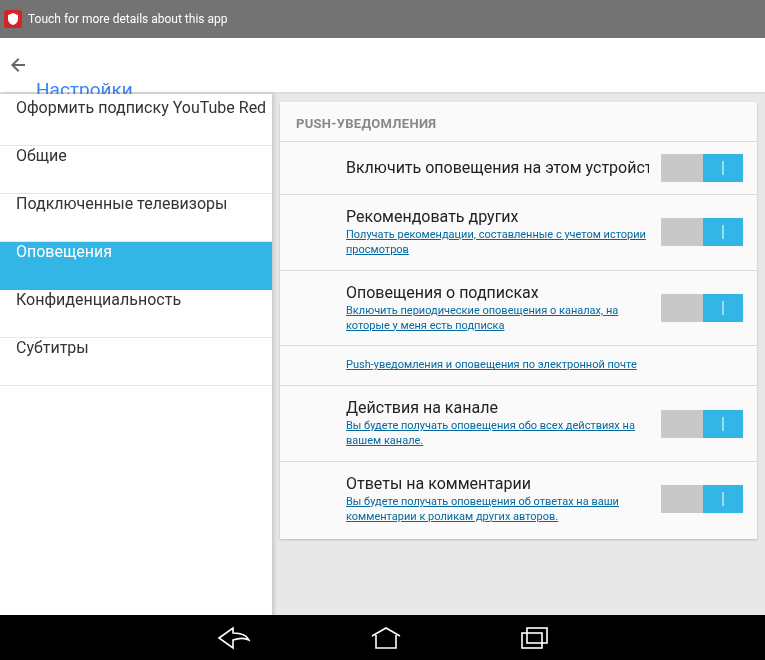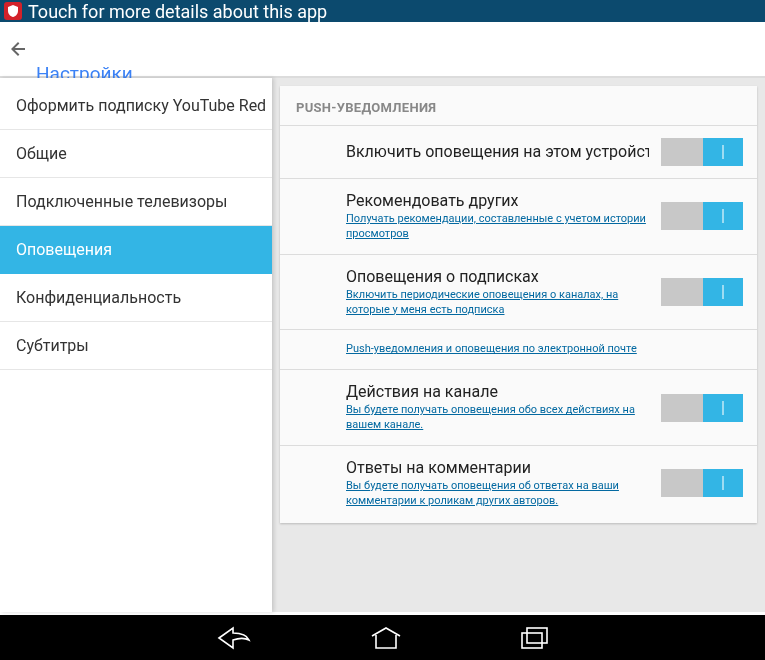--- a/index.html
+++ b/index.html
@@ -1,30 +1,30 @@
 <!DOCTYPE html>
 <html><head>
 <meta charset="utf-8">
 <style>
   * { margin: 0; padding: 0; box-sizing: border-box; }
   body { font-family: Roboto, Arial, sans-serif; width: 765px; height: 660px; background: #fff; overflow: hidden; position: relative; }
   
-  .status-bar { height: 22px; background: #0c4a6e; color: #fff; display: flex; align-items: center; padding: 0 4px; font-size: 18px; }
+  .status-bar { height: 38px; background: #737373; color: #fff; display: flex; align-items: center; padding: 0 4px; font-size: 12px; }
   .status-bar .app-icon { width: 18px; height: 18px; background: #d3222a; border-radius: 3px; display: flex; align-items: center; justify-content: center; margin-right: 6px; }
   .status-bar .app-icon svg { width: 10px; height: 12px; }
   
   .action-bar { height: 56px; background: #fff; display: flex; align-items: center; padding: 0 8px; border-bottom: 2px solid #dcdcdc; }
   .action-bar .back { width: 20px; height: 20px; display: flex; align-items: center; justify-content: center; margin-right: 8px; color: #555; }
   .action-bar .title { font-size: 19px; color: #3b82f6; margin-top: 48px; }
   
   .content { display: flex; height: 534px; background: #e8e8e8; }
   
   .sidebar { width: 272px; background: #fff; box-shadow: 2px 0 4px rgba(0,0,0,0.15); }
   .sidebar .tab-strip { height: 4px; }
-  .sidebar-item { height: 48px; display: flex; align-items: center; padding: 0 16px; font-size: 16px; color: #333; border-bottom: 1px solid #e6e6e6; white-space: nowrap; overflow: hidden; }
+  .sidebar-item { height: 48px; display: flex; padding: 0 16px; font-size: 16px; color: #333; border-bottom: 1px solid #e6e6e6; white-space: nowrap; overflow: hidden; }
   .sidebar-item.selected { background: #33b5e5; color: #fff; border-bottom-color: #33b5e5; }
   
   .main-panel { flex: 1; padding: 8px; overflow: hidden; }
   .panel-card { background: #fafafa; box-shadow: 0 1px 2px rgba(0,0,0,0.2); padding-bottom: 2px; }
   .section-header { font-size: 13px; font-weight: bold; color: #888; padding: 14px 16px 10px 16px; letter-spacing: 0.3px; }
   .divider { height: 1px; background: #dcdcdc; }
   
   .setting-row { display: flex; align-items: center; padding: 12px 14px 12px 66px; }
   .setting-text { flex: 1; padding-right: 12px; overflow: hidden; }
   .setting-title { font-size: 16px; color: #222; margin-bottom: 2px; white-space: nowrap; overflow: hidden; }

